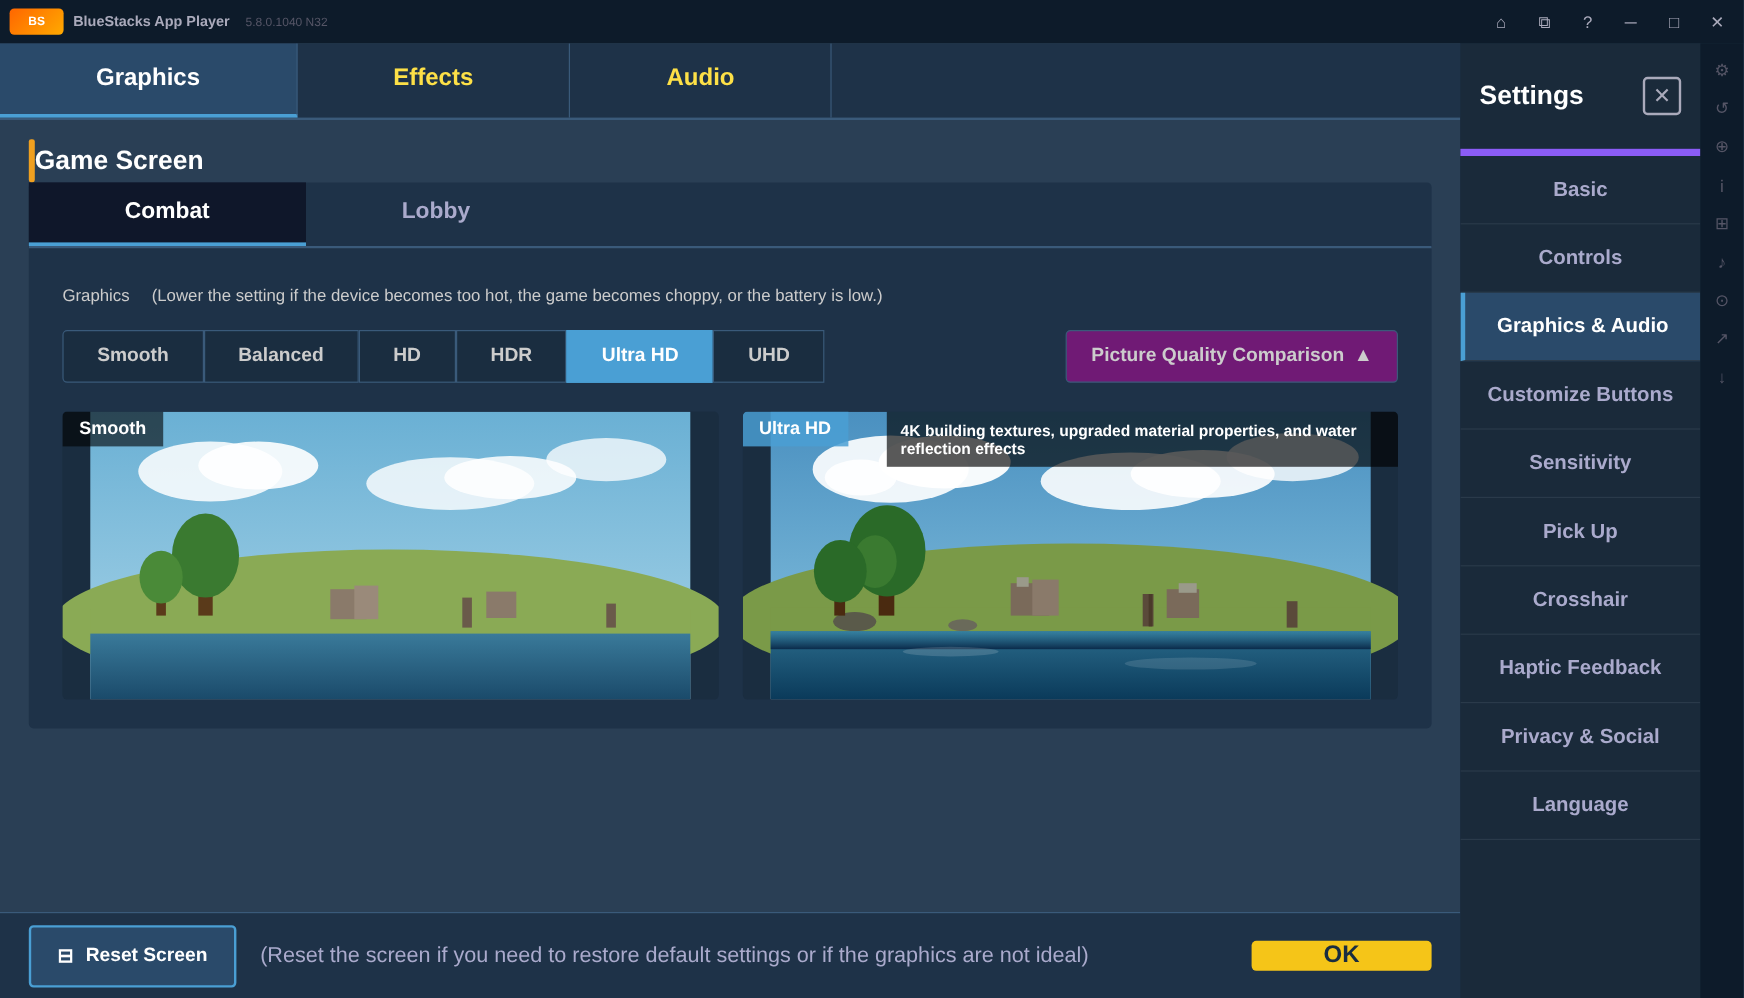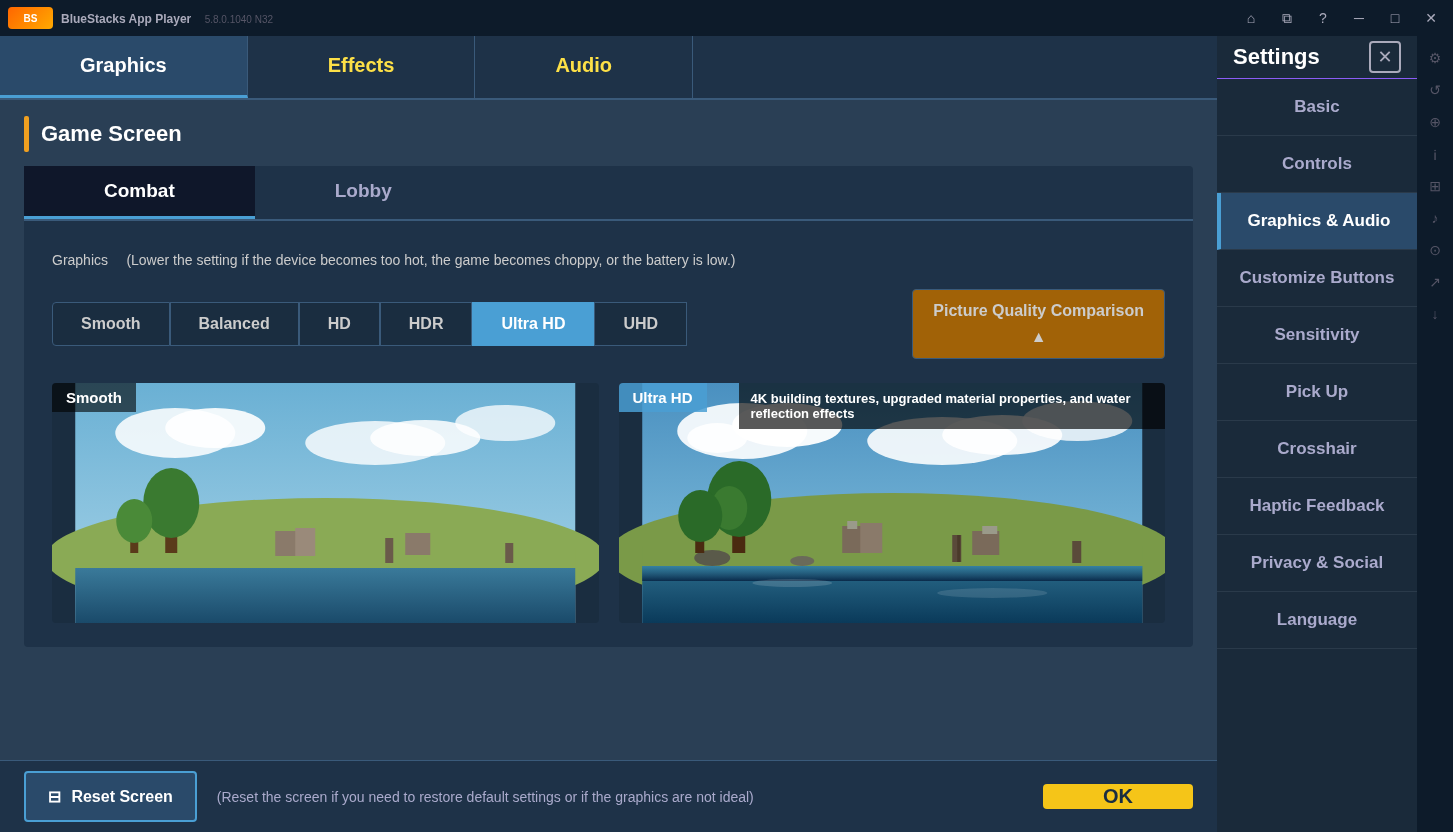--- a/index.html
+++ b/index.html
@@ -85,22 +85,21 @@
     .settings-content {
       padding: 16px 24px;
       flex: 1;
       overflow-y: auto;
     }
 
     
     .section-heading {
       display: flex;
       align-items: center;
-      gap: 12px;
-      margin-bottom: 14px;
+      margin-bottom: 0;
     }
     .section-heading-bar {
       width: 5px; height: 36px;
       background: #f0a020;
       border-radius: 2px;
       flex-shrink: 0;
     }
     .section-heading-text {
       font-size: 22px;
       font-weight: 700;
@@ -170,28 +169,27 @@
       color: #fff;
       border-color: #4a9fd4;
     }
 
     .picture-quality-btn {
       margin-left: auto;
       padding: 12px 20px;
       font-size: 16px;
       font-weight: 600;
       color: #ccc;
-      background: #a16207;
+      background: #701a75;
       border: 1px solid #3a5a7a;
       border-radius: 4px;
       cursor: pointer;
       display: flex;
       align-items: center;
       gap: 8px;
-      flex-direction: column;
     }
 
     
     .comparison-row {
       display: flex;
       gap: 20px;
     }
     .comparison-item {
       flex: 1;
       position: relative;
@@ -249,21 +247,21 @@
       background: #2a4a6a;
       border: 2px solid #4a9fd4;
       border-radius: 4px;
       color: #fff;
       font-size: 16px;
       font-weight: 700;
       cursor: pointer;
       white-space: nowrap;
     }
     .reset-hint {
-      font-size: 14px;
+      font-size: 18px;
       color: #aac;
       flex: 1;
     }
     .ok-btn {
       padding: 1px 60px;
       background: #f5c518;
       border: none;
       border-radius: 4px;
       font-size: 20px;
       font-weight: 700;
@@ -277,22 +275,22 @@
       background: #1a2a3a;
       flex-shrink: 0;
       display: flex;
       flex-direction: column;
     }
 
     .settings-header {
       display: flex;
       align-items: center;
       justify-content: space-between;
-      padding: 5px 16px;
-      border-bottom: 1px solid #8b5cf6;
+      padding: 28px 16px;
+      border-bottom: 6px solid #8b5cf6;
       flex-shrink: 0;
       text-align: center;
     }
     .settings-title {
       font-size: 22px;
       font-weight: 700;
       color: #fff;
     }
     .settings-close {
       width: 32px; height: 32px;

